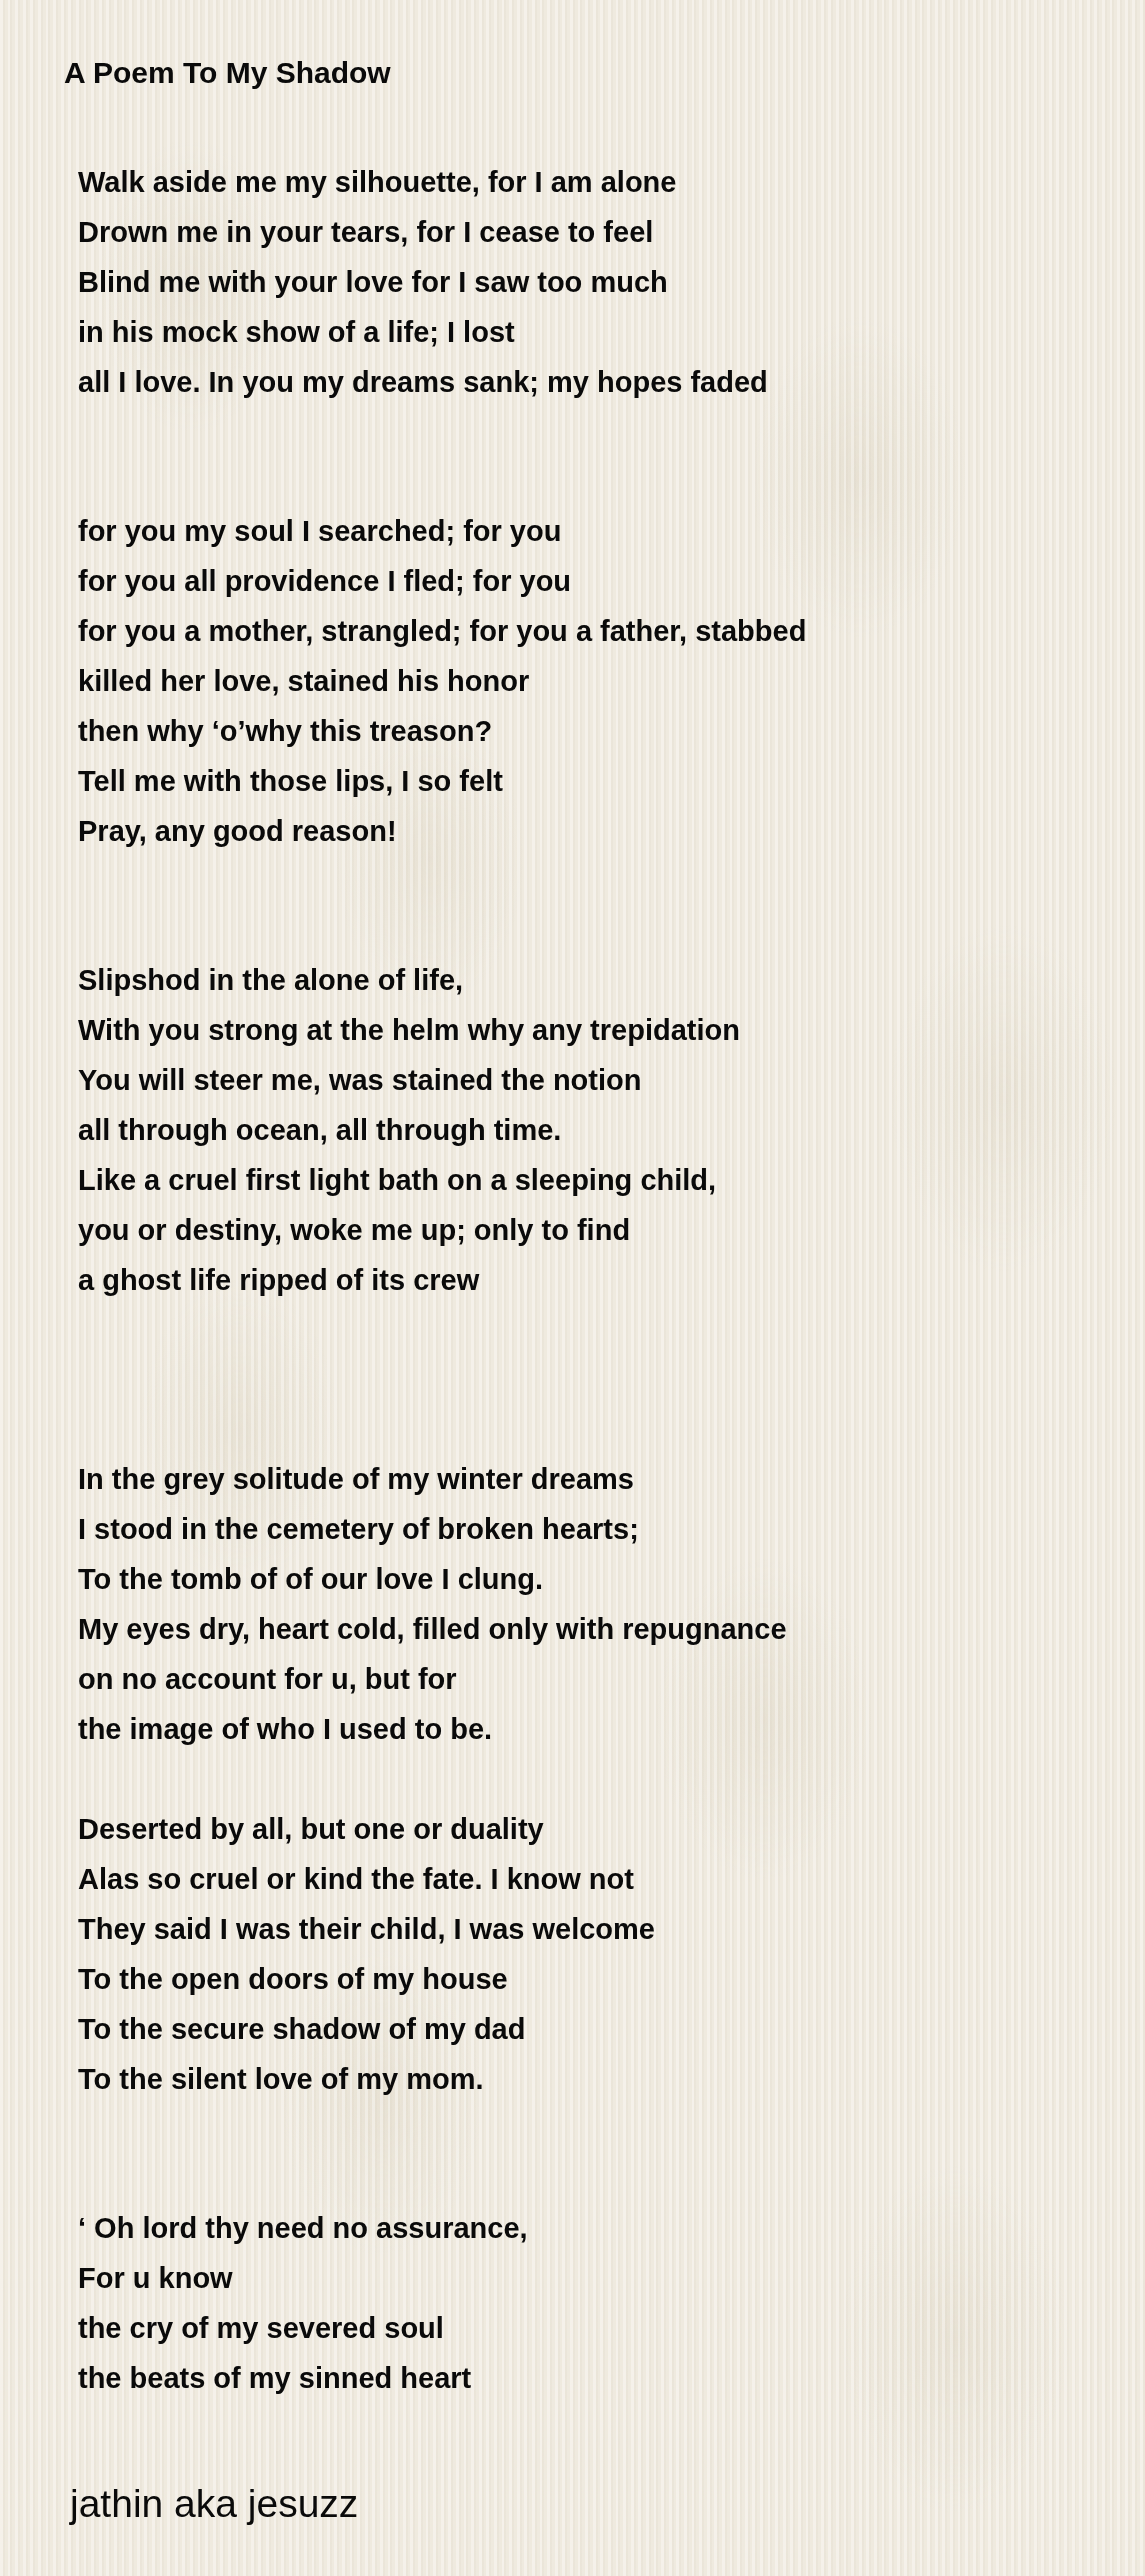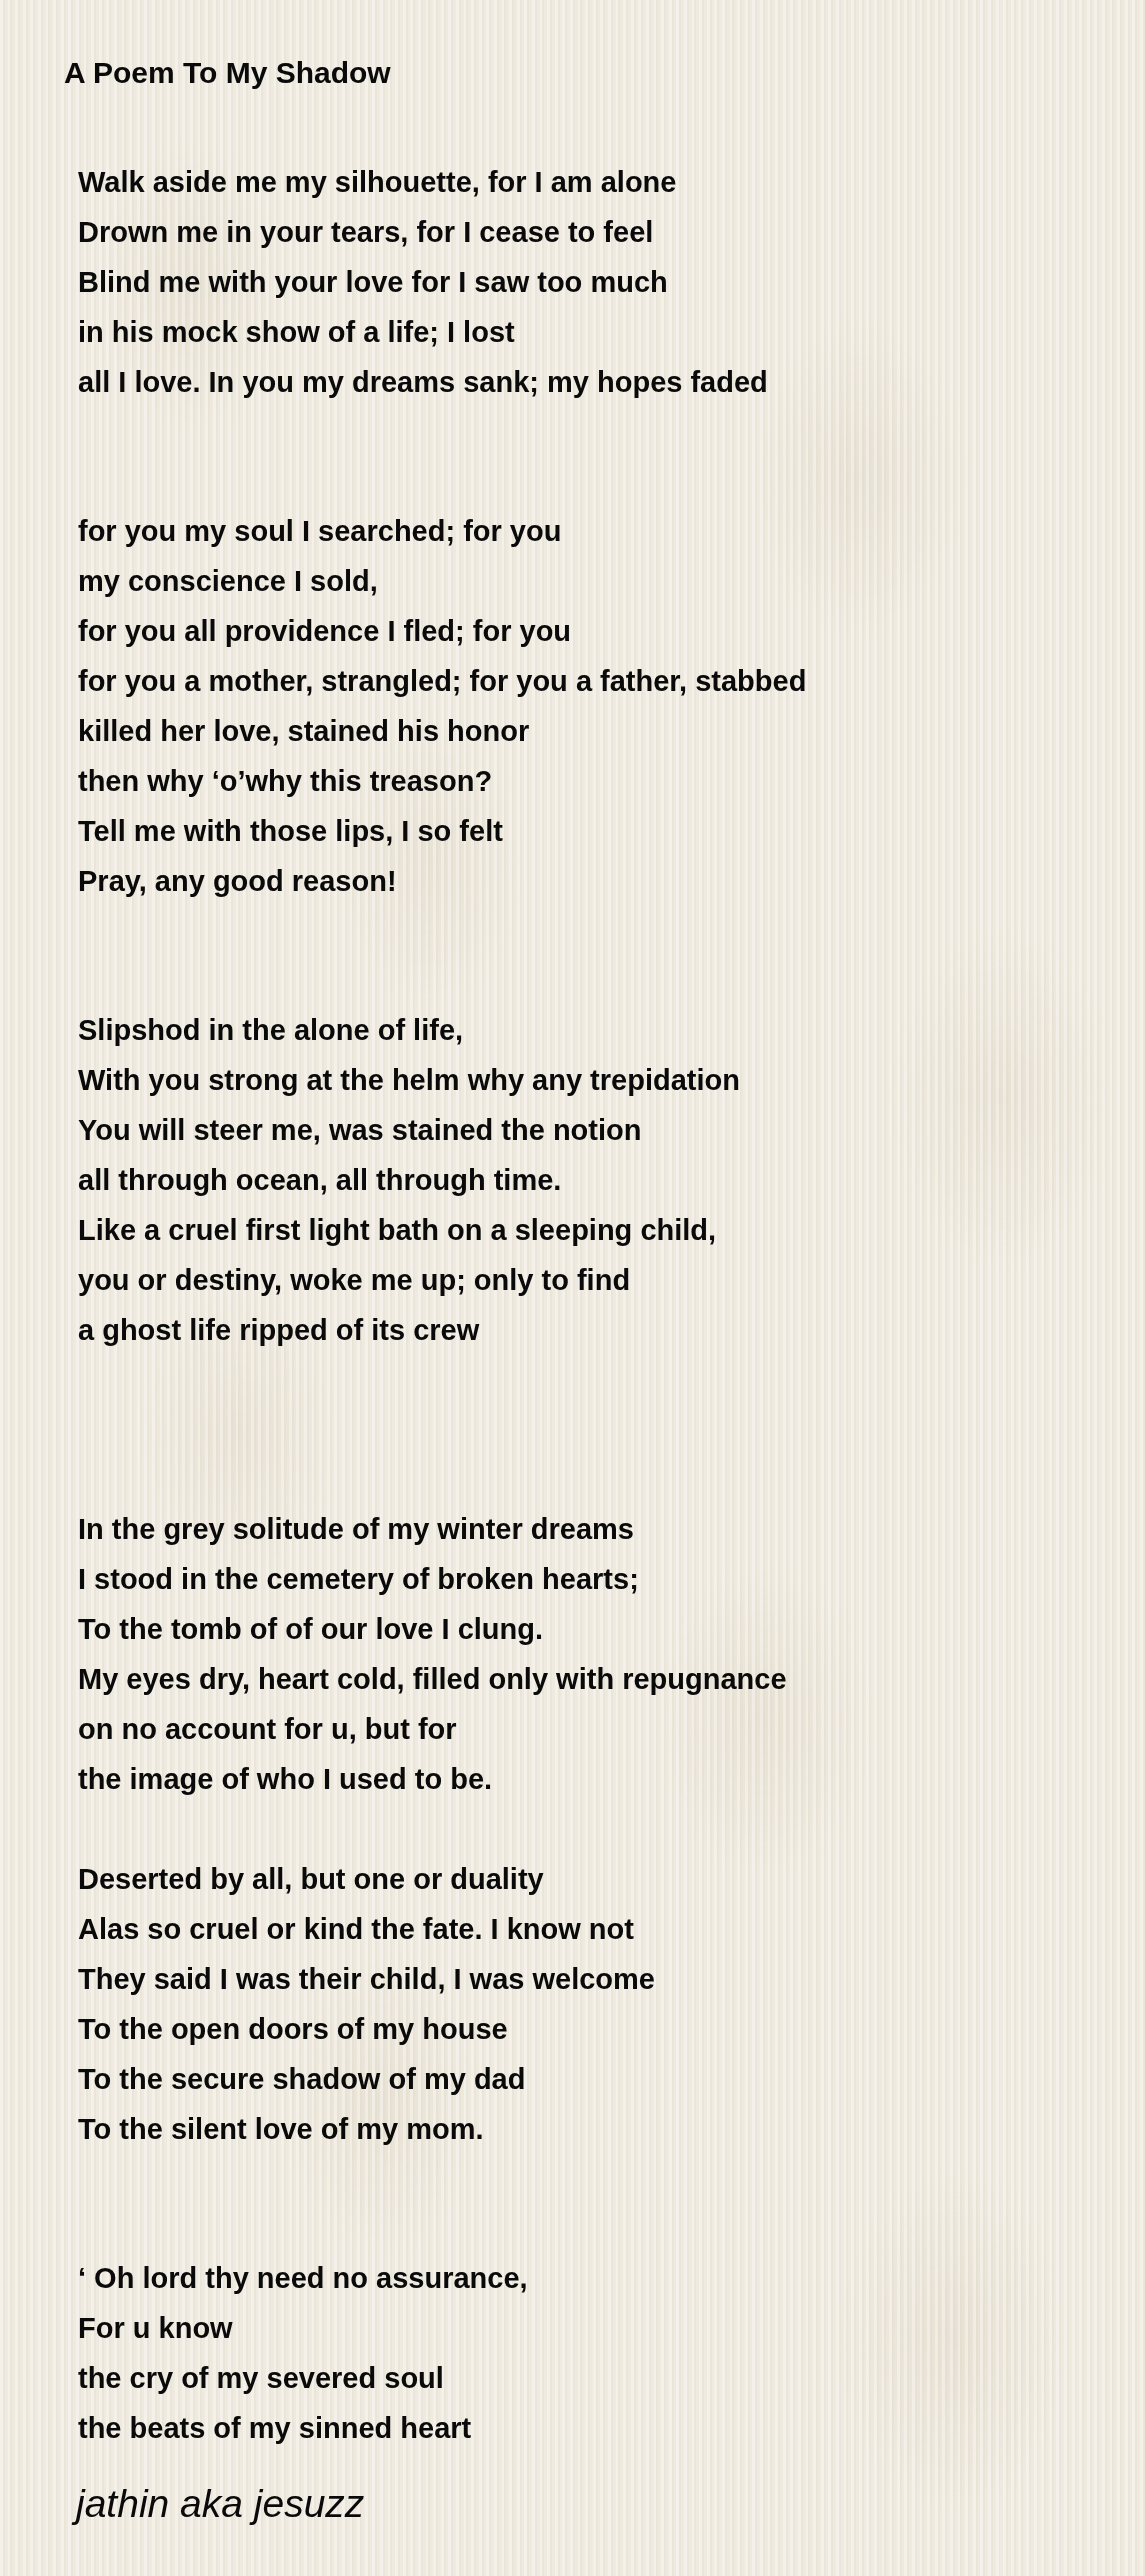--- a/index.html
+++ b/index.html
@@ -56,24 +56,23 @@
       font-weight: bold;
       line-height: 50px;
       height: 50px;
       white-space: nowrap;
     }
     .gap1 { height: 50px; }
     .gap2 { height: 99px; }
     .gap3 { height: 149px; }
     .author {
       position: absolute;
-      left: 12px;
+      left: 6px;
       top: 2479px;
       font-size: 39px;
-      font-style: italic;
       font-weight: normal;
       line-height: 50px;
       white-space: nowrap;
     }
   </style>
 </head>
 <body>
 
 <div class="page">
   <h1 class="title">A Poem To My Shadow</h1>
@@ -84,21 +83,20 @@
       <span class="line">Walk aside me my silhouette, for I am alone</span>
       <span class="line">Drown me in your tears, for I cease to feel</span>
       <span class="line">Blind me with your love for I saw too much</span>
       <span class="line">in his mock show of a life; I lost</span>
       <span class="line">all I love. In you my dreams sank; my hopes faded</span>
     </div>
     <div class="gap2"></div>
 
     <div class="stanza">
       <span class="line">for you my soul I searched; for you</span>
-      <span class="line">my conscience I sold,</span>
       <span class="line">for you all providence I fled; for you</span>
       <span class="line">for you a mother, strangled; for you a father, stabbed</span>
       <span class="line">killed her love, stained his honor</span>
       <span class="line">then why ‘o’why this treason?</span>
       <span class="line">Tell me with those lips, I so felt</span>
       <span class="line">Pray, any good reason!</span>
     </div>
     <div class="gap2"></div>
 
     <div class="stanza">

